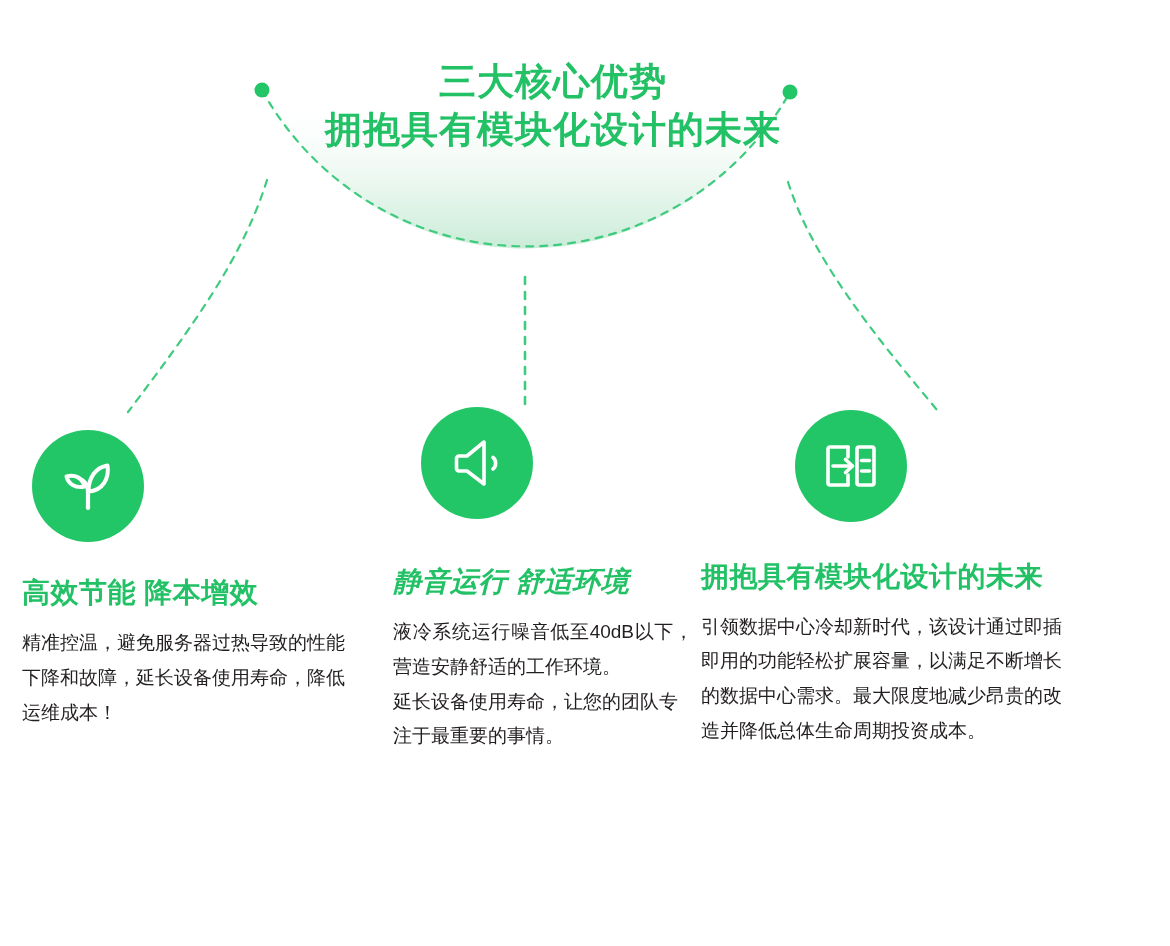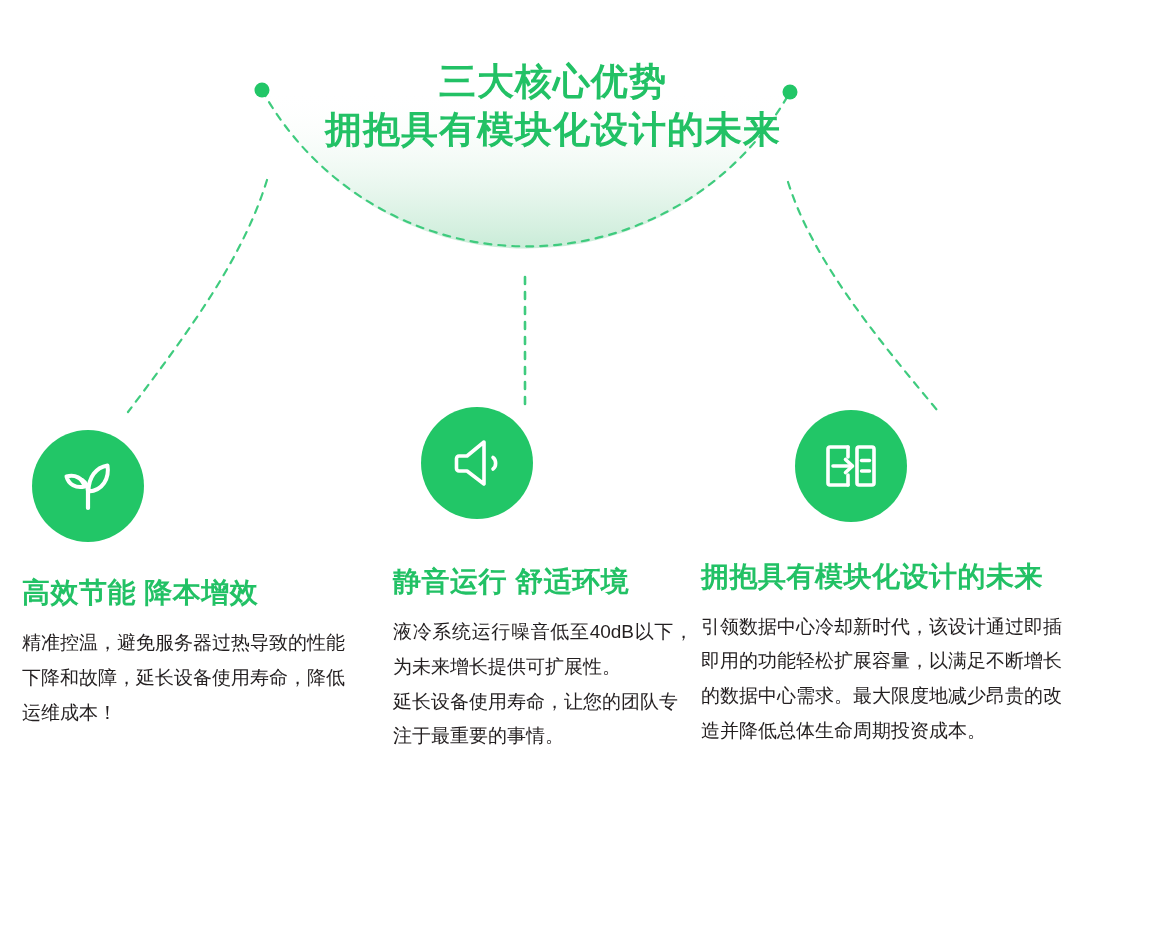--- a/index.html
+++ b/index.html
@@ -80,21 +80,21 @@
 
   
   .col-head {
     color: #22C165;
     font-size: 28px;
     font-weight: bold;
     letter-spacing: 0.5px;
     white-space: nowrap;
   }
   .col-1 .col-head { margin-top: 32px; margin-left: 0px; }
-  .col-2 .col-head { margin-top: 44px; margin-left: 0px; }
+  .col-2 .col-head { margin-top: 44px; margin-left: 0px; font-style: italic; }
   .col-3 .col-head { margin-top: 36px; margin-left: 0px; }
 
   
   .col-body {
     color: #231F20;
     font-size: 19px;
     line-height: 1.83;
     margin-top: 14px;
   }
   .col-body p { margin: 0; }
@@ -165,21 +165,21 @@
 
           <path d="M36 8 L19 22 L11 22 C9.6 22 8.5 23.1 8.5 24.5 L8.5 34.5
                    C8.5 35.9 9.6 37 11 37 L19 37 L36 50 Z" stroke="#FFFFFF" stroke-width="3.6" stroke-linejoin="round" fill="none"></path>
 
           <path d="M45 23.5 C48.5 26 48.5 32.5 45 35" stroke="#FFFFFF" stroke-width="3.6" stroke-linecap="round" fill="none"></path>
         </svg>
       </span>
     </div>
     <div class="col-head">静音运行 舒适环境</div>
     <div class="col-body">
-      <p class="p1">液冷系统运行噪音低至40dB以下，为未来增长提供可扩展性。</p>
+      <p class="p1">液冷系统运行噪音低至40dB以下，营造安静舒适的工作环境。</p>
       <p class="p2">延长设备使用寿命，让您的团队专注于最重要的事情。</p>
     </div>
   </div>
 
   <div class="col col-3">
     <div class="icon-circle">
       <span>
         <svg width="58" height="58" viewBox="0 0 58 58" fill="none">
 
           <path d="M26 10 L8 10 C6.9 10 6 10.9 6 12 L6 46 C6 47.1 6.9 48 8 48 L26 48" stroke="#FFFFFF" stroke-width="3.6" stroke-linecap="round" stroke-linejoin="round" fill="none"></path>

